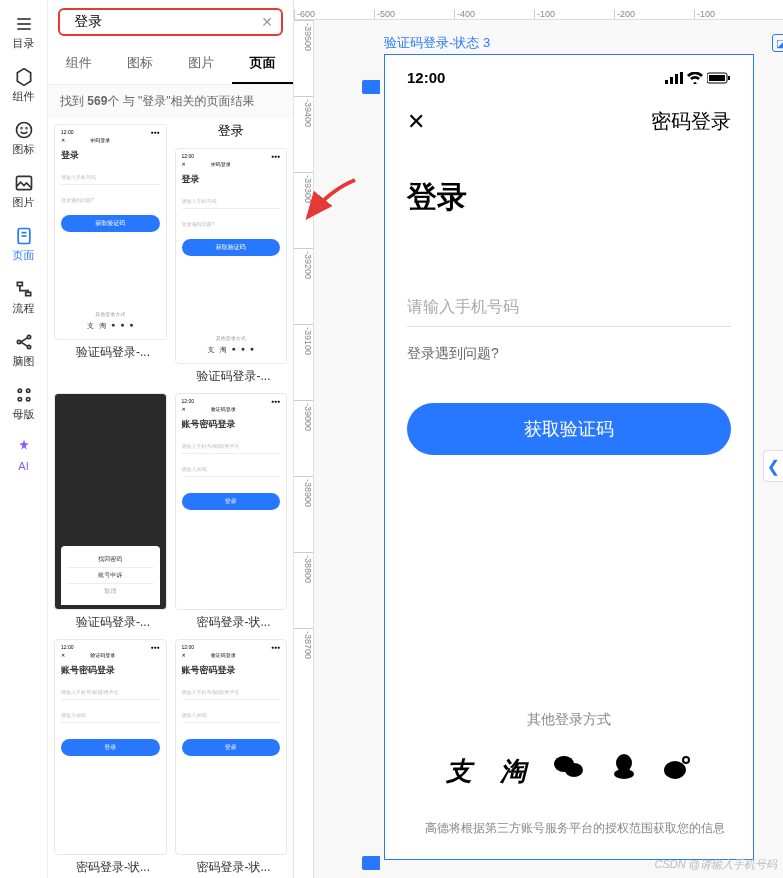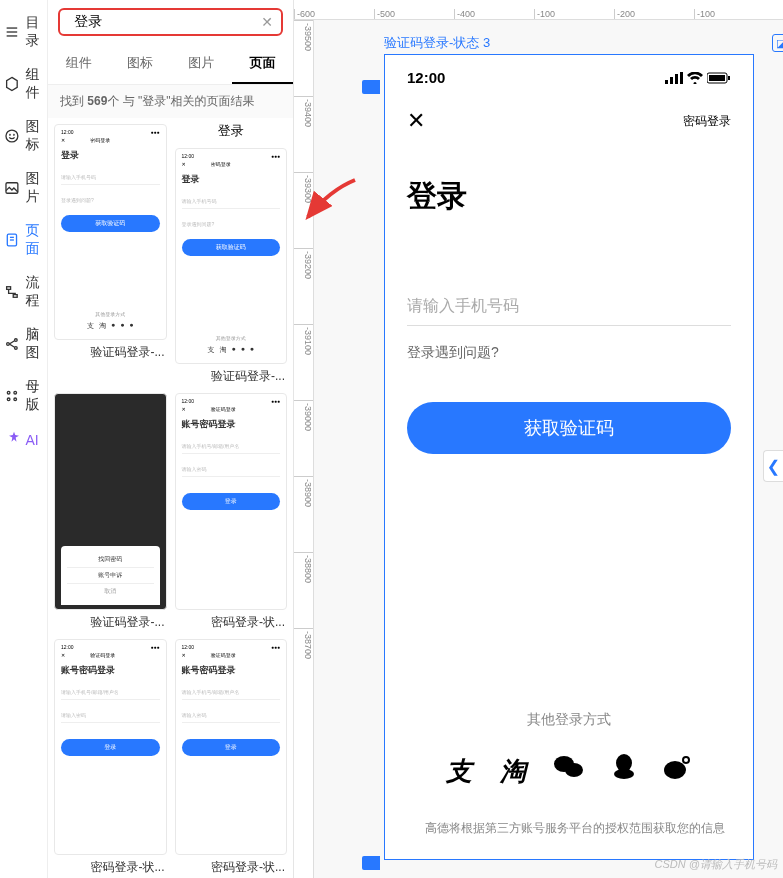--- a/index.html
+++ b/index.html
@@ -1,20 +1,20 @@
 <!DOCTYPE html>
 <html><head>
 <meta charset="utf-8">
 <style>
 * { margin: 0; padding: 0; box-sizing: border-box; font-family: -apple-system, "PingFang SC", "Microsoft YaHei", sans-serif; }
 body { width: 783px; height: 878px; background: #f5f5f5; overflow: hidden; position: relative; }
 
 
 .icon-sidebar { position: absolute; left: 0; top: 0; width: 48px; height: 878px; background: #fff; border-right: 1px solid #eee; display: flex; flex-direction: column; align-items: center; padding-top: 8px; gap: 4px; }
-.icon-item { width: 40px; display: flex; flex-direction: row; align-items: center; padding: 6px 0; cursor: pointer; color: #333; font-size: 14px; gap: 2px; border-radius: 6px; text-align: center; }
+.icon-item { width: 40px; display: flex; flex-direction: column; align-items: center; padding: 6px 0; cursor: pointer; color: #333; font-size: 11px; gap: 2px; border-radius: 6px; }
 .icon-item.active { color: #2878ff; }
 .icon-item svg { width: 20px; height: 20px; }
 
 
 .asset-panel { position: absolute; left: 48px; top: 0; width: 246px; height: 878px; background: #fff; border-right: 1px solid #e5e5e5; display: flex; flex-direction: column; }
 .search-wrap { padding: 8px 10px; position: relative; }
 .search-box { display: flex; align-items: center; border: 2px solid #e53935; border-radius: 6px; padding: 4px 8px; gap: 6px; }
 .search-box input { flex: 1; border: none; outline: none; font-size: 14px; }
 .search-box .clr { cursor: pointer; color: #999; font-size: 14px; }
 .tabs { display: flex; border-bottom: 1px solid #eee; }
@@ -28,41 +28,41 @@
 .thumb .tx { font-size:5px; color:#000; margin-top:2px;}
 .thumb .ttl { font-size:9px; font-weight:700; margin:6px 0 4px;}
 .thumb .ph { font-size:5px; color:#bbb; margin-top:8px;}
 .thumb .ln { height:1px; background:#eee; margin:4px 0;}
 .thumb .btn { background:#2878ff; color:#fff; font-size:6px; text-align:center; padding:4px; border-radius:10px; margin-top:12px;}
 .thumb .soc { text-align:center; font-size:5px; color:#999; margin-top:auto;}
 .thumb .icons { display:flex; justify-content:center; gap:5px; font-size:7px; margin:4px 0;}
 .thumb.dark { background:#2a2a2a; color:#ddd; }
 .thumb.dark .sheet { background:#fff; color:#333; margin-top:auto; border-radius:4px 4px 0 0; padding:6px; text-align:center; font-size:6px;}
 .thumb.dark .sheet div{ margin:3px 0;}
-.caption { font-size: 12px; color: #333; text-align: right; white-space: nowrap; overflow: hidden; text-overflow: ellipsis; padding: 0 2px; }
+.caption { font-size: 12px; color: #333; text-align: left; white-space: nowrap; overflow: hidden; text-overflow: ellipsis; padding: 0 2px; margin-left: 20px; }
 
 
 .ruler-h { position: absolute; left: 294px; top: 0; right: 0; height: 20px; background: #fff; border-bottom: 1px solid #ddd; font-size: 9px; color: #888; display:flex; align-items:flex-end; overflow:hidden;}
 .ruler-h span{ width:80px; flex:0 0 80px; border-left:1px solid #ccc; padding-left:2px;}
 .ruler-v { position: absolute; left: 294px; top: 20px; width: 20px; bottom: 0; background: #fff; border-right: 1px solid #ddd; font-size: 9px; color: #888; display:flex; flex-direction:column; overflow:hidden;}
 .ruler-v span{ height:76px; flex:0 0 76px; border-top:1px solid #ccc; writing-mode:vertical-rl; padding-top:2px;}
 
 .canvas { position: absolute; left: 314px; top: 20px; right: 0; bottom: 0; background: #f8f8f8; }
 .frame-label { position: absolute; left: 70px; top: 14px; font-size: 13px; color: #2878ff; display:flex; align-items:center; gap:6px;}
 .frame-label .fold { width:18px; height:18px; border:1px solid #2878ff; border-radius:3px; display:flex; align-items:center; justify-content:center; font-size:11px; color:#2878ff; position:absolute; right:-300px;}
 .guide-handle { position:absolute; width:18px; height:14px; background:#2878ff; border-radius:2px 0 0 2px;}
 .guide-handle.g1{ left:48px; top:60px;}
 .guide-handle.g2{ left:48px; bottom:8px;}
 
 .device { position: absolute; left: 70px; top: 34px; width: 370px; height: 806px; background: #fff; border: 1px solid #2878ff; }
 .status-bar { display: flex; justify-content: space-between; align-items: center; padding: 14px 22px 10px; font-size: 15px; font-weight: 600; }
 .status-right { display:flex; gap:4px; align-items:center;}
 .topbar { display: flex; justify-content: space-between; align-items: center; padding: 12px 22px; }
 .topbar .close { font-size: 22px; cursor: pointer; }
-.topbar .alt { font-size: 12px; }
+.topbar .alt { font-size: 20px; }
 .main-title { font-size: 30px; font-weight: 700; padding: 30px 22px 10px; }
 .field { margin: 60px 22px 0; }
 .field input { width: 100%; border: none; border-bottom: 1px solid #ddd; padding: 10px 0; font-size: 16px; outline: none; }
 .field input::placeholder { color: #aaa; }
 .help { padding: 18px 22px 0; font-size: 14px; color: #666; }
 .cta { margin: 40px 22px 0; background: #2878ff; color: #fff; text-align: center; padding: 14px; border-radius: 30px; font-size: 18px; cursor: pointer; }
 .other { position: absolute; bottom: 130px; left: 0; right: 0; text-align: center; font-size: 14px; color: #888; }
 .social { position: absolute; bottom: 70px; left: 0; right: 0; display: flex; justify-content: center; gap: 28px; font-size: 26px; font-weight:bold; font-style:italic;}
 .disclaimer { position: absolute; bottom: 22px; left: 12px; right: 0; text-align: center; font-size: 12px; color: #888; padding: 0 20px; }
 

